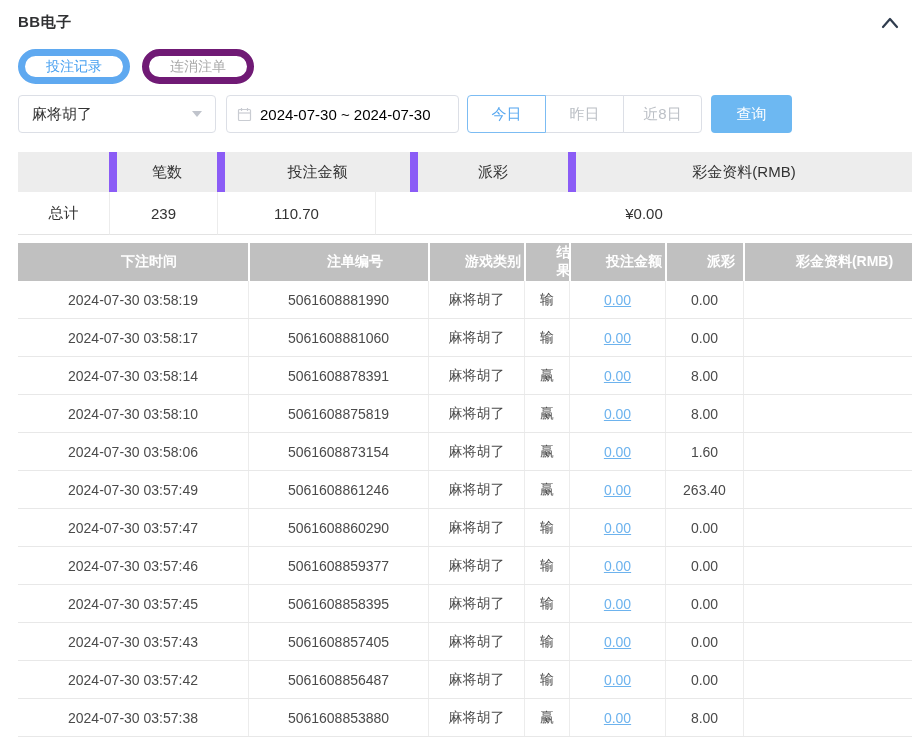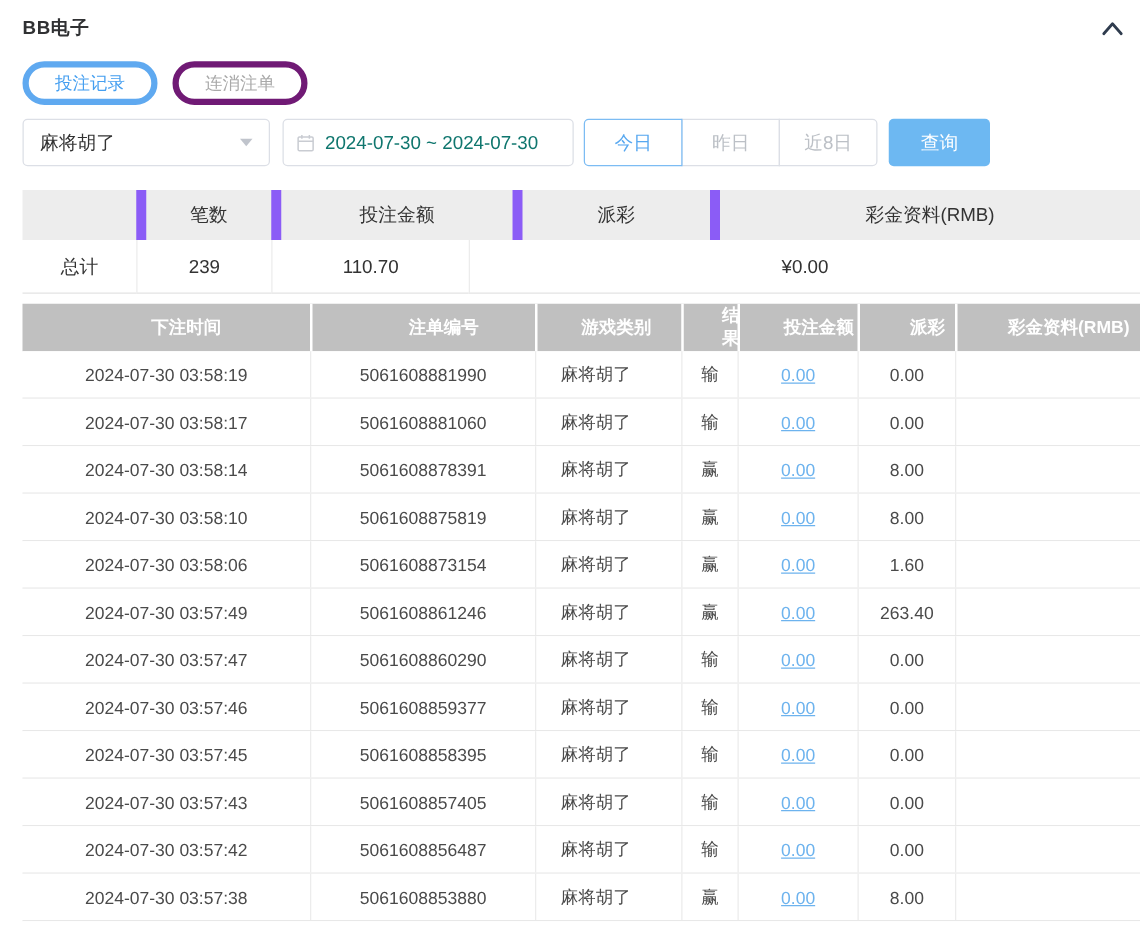--- a/index.html
+++ b/index.html
@@ -9,34 +9,34 @@
 
   
   .panel-header { display:flex; justify-content:space-between; align-items:center;
     padding-top:8px; height:36px; }
   .title { font-size:15px; font-weight:bold; color:#303133; letter-spacing:.5px; }
   .collapse-btn { cursor:pointer; padding:2px 12px 0 0; line-height:0; }
 
   
   .tabs { margin-top:13px; display:flex; gap:12px; }
   .tab { height:35px; padding:0 21px; border-radius:18px; background:#fff;
-    font-size:14px; display:flex; align-items:center; border:5px solid #701a75;
+    font-size:14px; display:flex; align-items:center; border:7px solid #701a75;
     color:#a9a9a9; cursor:pointer; font-family:inherit; }
   .tab.active { border-color:#5fa9f0; color:#459ff0; }
 
   
   .filters { margin-top:11px; display:flex; align-items:center; }
   .select-box { width:198px; height:38px; border:1px solid #dcdfe6; border-radius:4px;
     display:flex; align-items:center; justify-content:space-between; padding:0 13px;
     font-size:15px; color:#333; cursor:pointer; background:#fff; }
   .caret-down { width:0; height:0; border-left:5px solid transparent;
     border-right:5px solid transparent; border-top:6px solid #c0c4cc; }
   .date-box { margin-left:10px; width:233px; height:38px; border:1px solid #dcdfe6;
     border-radius:4px; display:flex; align-items:center; gap:8px; padding:0 10px;
-    font-size:15px; color:#0f766e; cursor:pointer; background:#fff; }
+    font-size:15px; color:#000000; cursor:pointer; background:#fff; }
   .quick-group { margin-left:8px; display:flex; }
   .quick { width:79px; height:38px; background:#fff; border:1px solid #dcdfe6;
     font-size:15px; color:#bcc0c6; margin-left:-1px; cursor:pointer; font-family:inherit; }
   .quick:first-child { border-radius:4px 0 0 4px; margin-left:0; }
   .quick:last-child { border-radius:0 4px 4px 0; }
   .quick.active { border-color:#7cbcf3; color:#58a8f0; position:relative; z-index:1; }
   .search-btn { margin-left:9px; width:81px; height:38px; background:#6db8f2;
     color:#fff; border:none; border-radius:4px; font-size:15px; cursor:pointer;
     font-family:inherit; }
 
@@ -55,21 +55,21 @@
   
   .main { margin-top:8px; }
   .m-head { display:flex; background:#c0c0c0; height:38px; }
   .m-hcell { color:#fff; font-weight:bold; font-size:14px; display:flex;
     align-items:center; justify-content:center;padding-left:32px; }
   .m-hcell + .m-hcell { border-left:2px solid #fff; }
   .m-row { display:flex; border-bottom:1px solid #e8e8e8; height:38px; background:#fff; }
   .m-cell { display:flex; align-items:center; justify-content:center;
     font-size:14px; color:#4a4a4a; }
   .m-row .m-cell + .m-cell { border-left:1px solid #ececec; }
-  .c0 { width:230px; } .c1 { width:180px; } .c2 { width:96px; } .c3 { width:45px;margin-left:21px; }
+  .c0 { width:230px; } .c1 { width:180px; } .c2 { width:96px; } .c3 { width:45px; }
   .c4 { width:96px; } .c5 { width:78px; } .c6 { flex:1; }
   .bet-link { color:#6db3ee; text-decoration:underline; cursor:pointer; }
   .m-row.partial { border-bottom:none; height:12px; }
 </style>
 </head>
 <body>
 
 <div class="page">
 
   <div class="panel-header">

